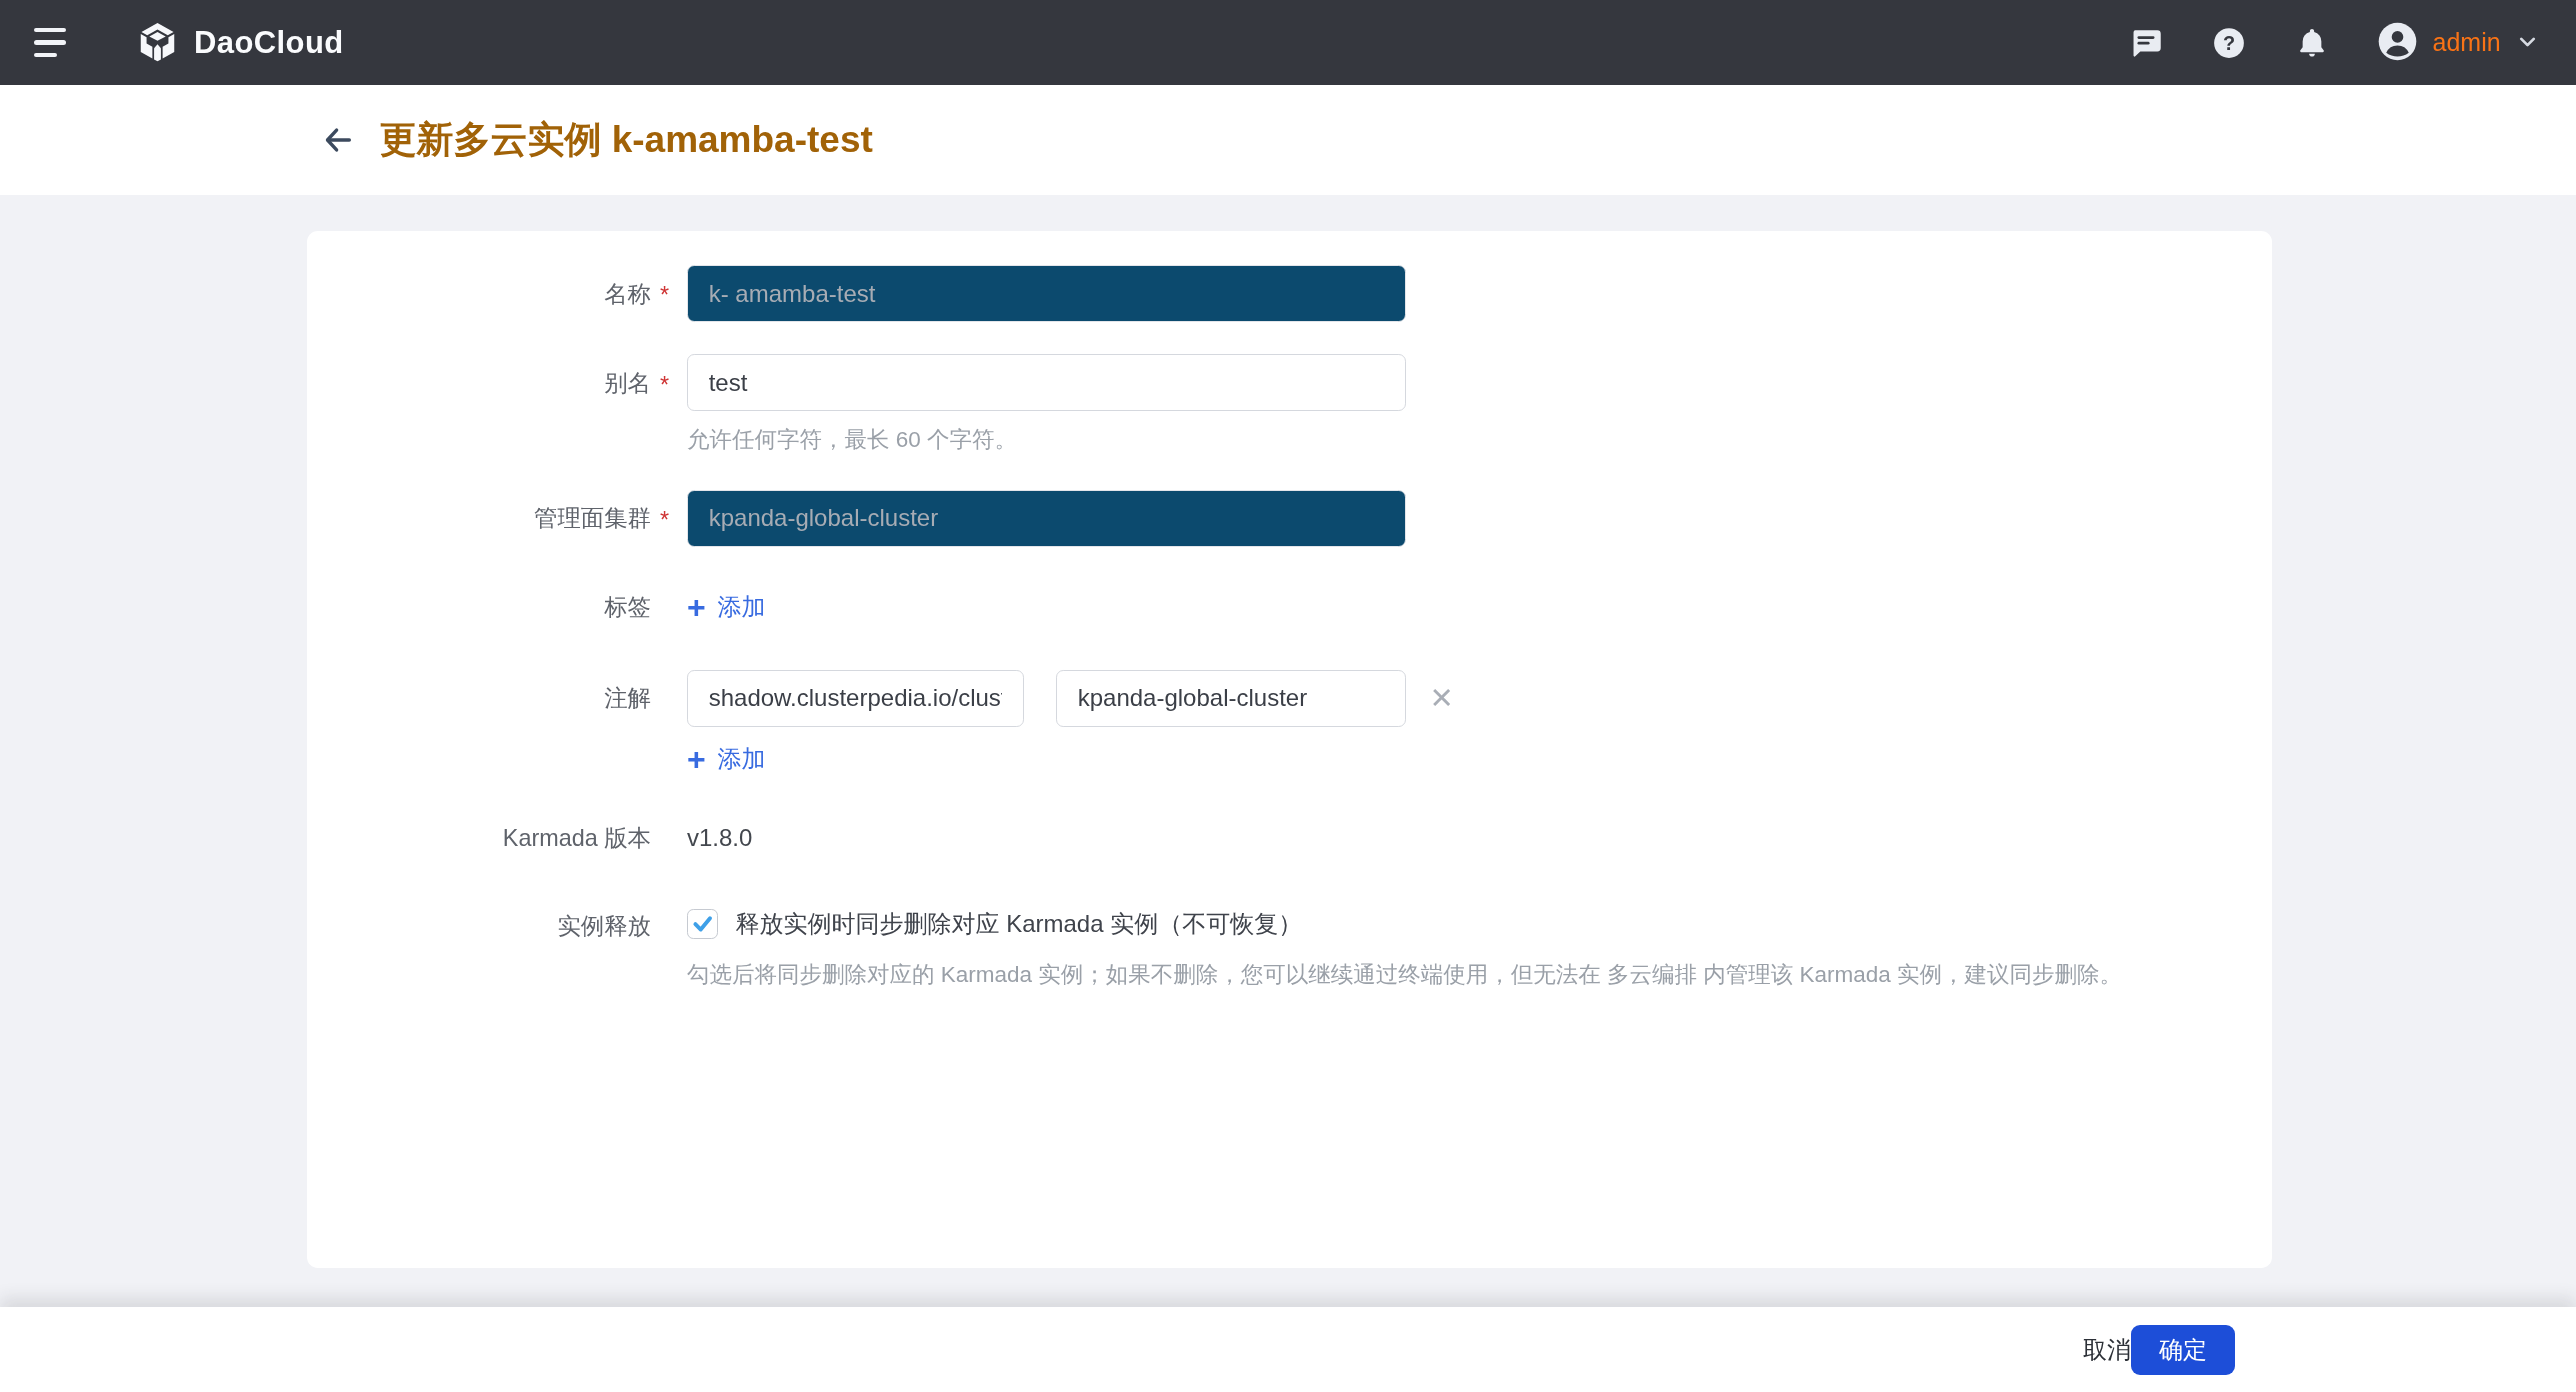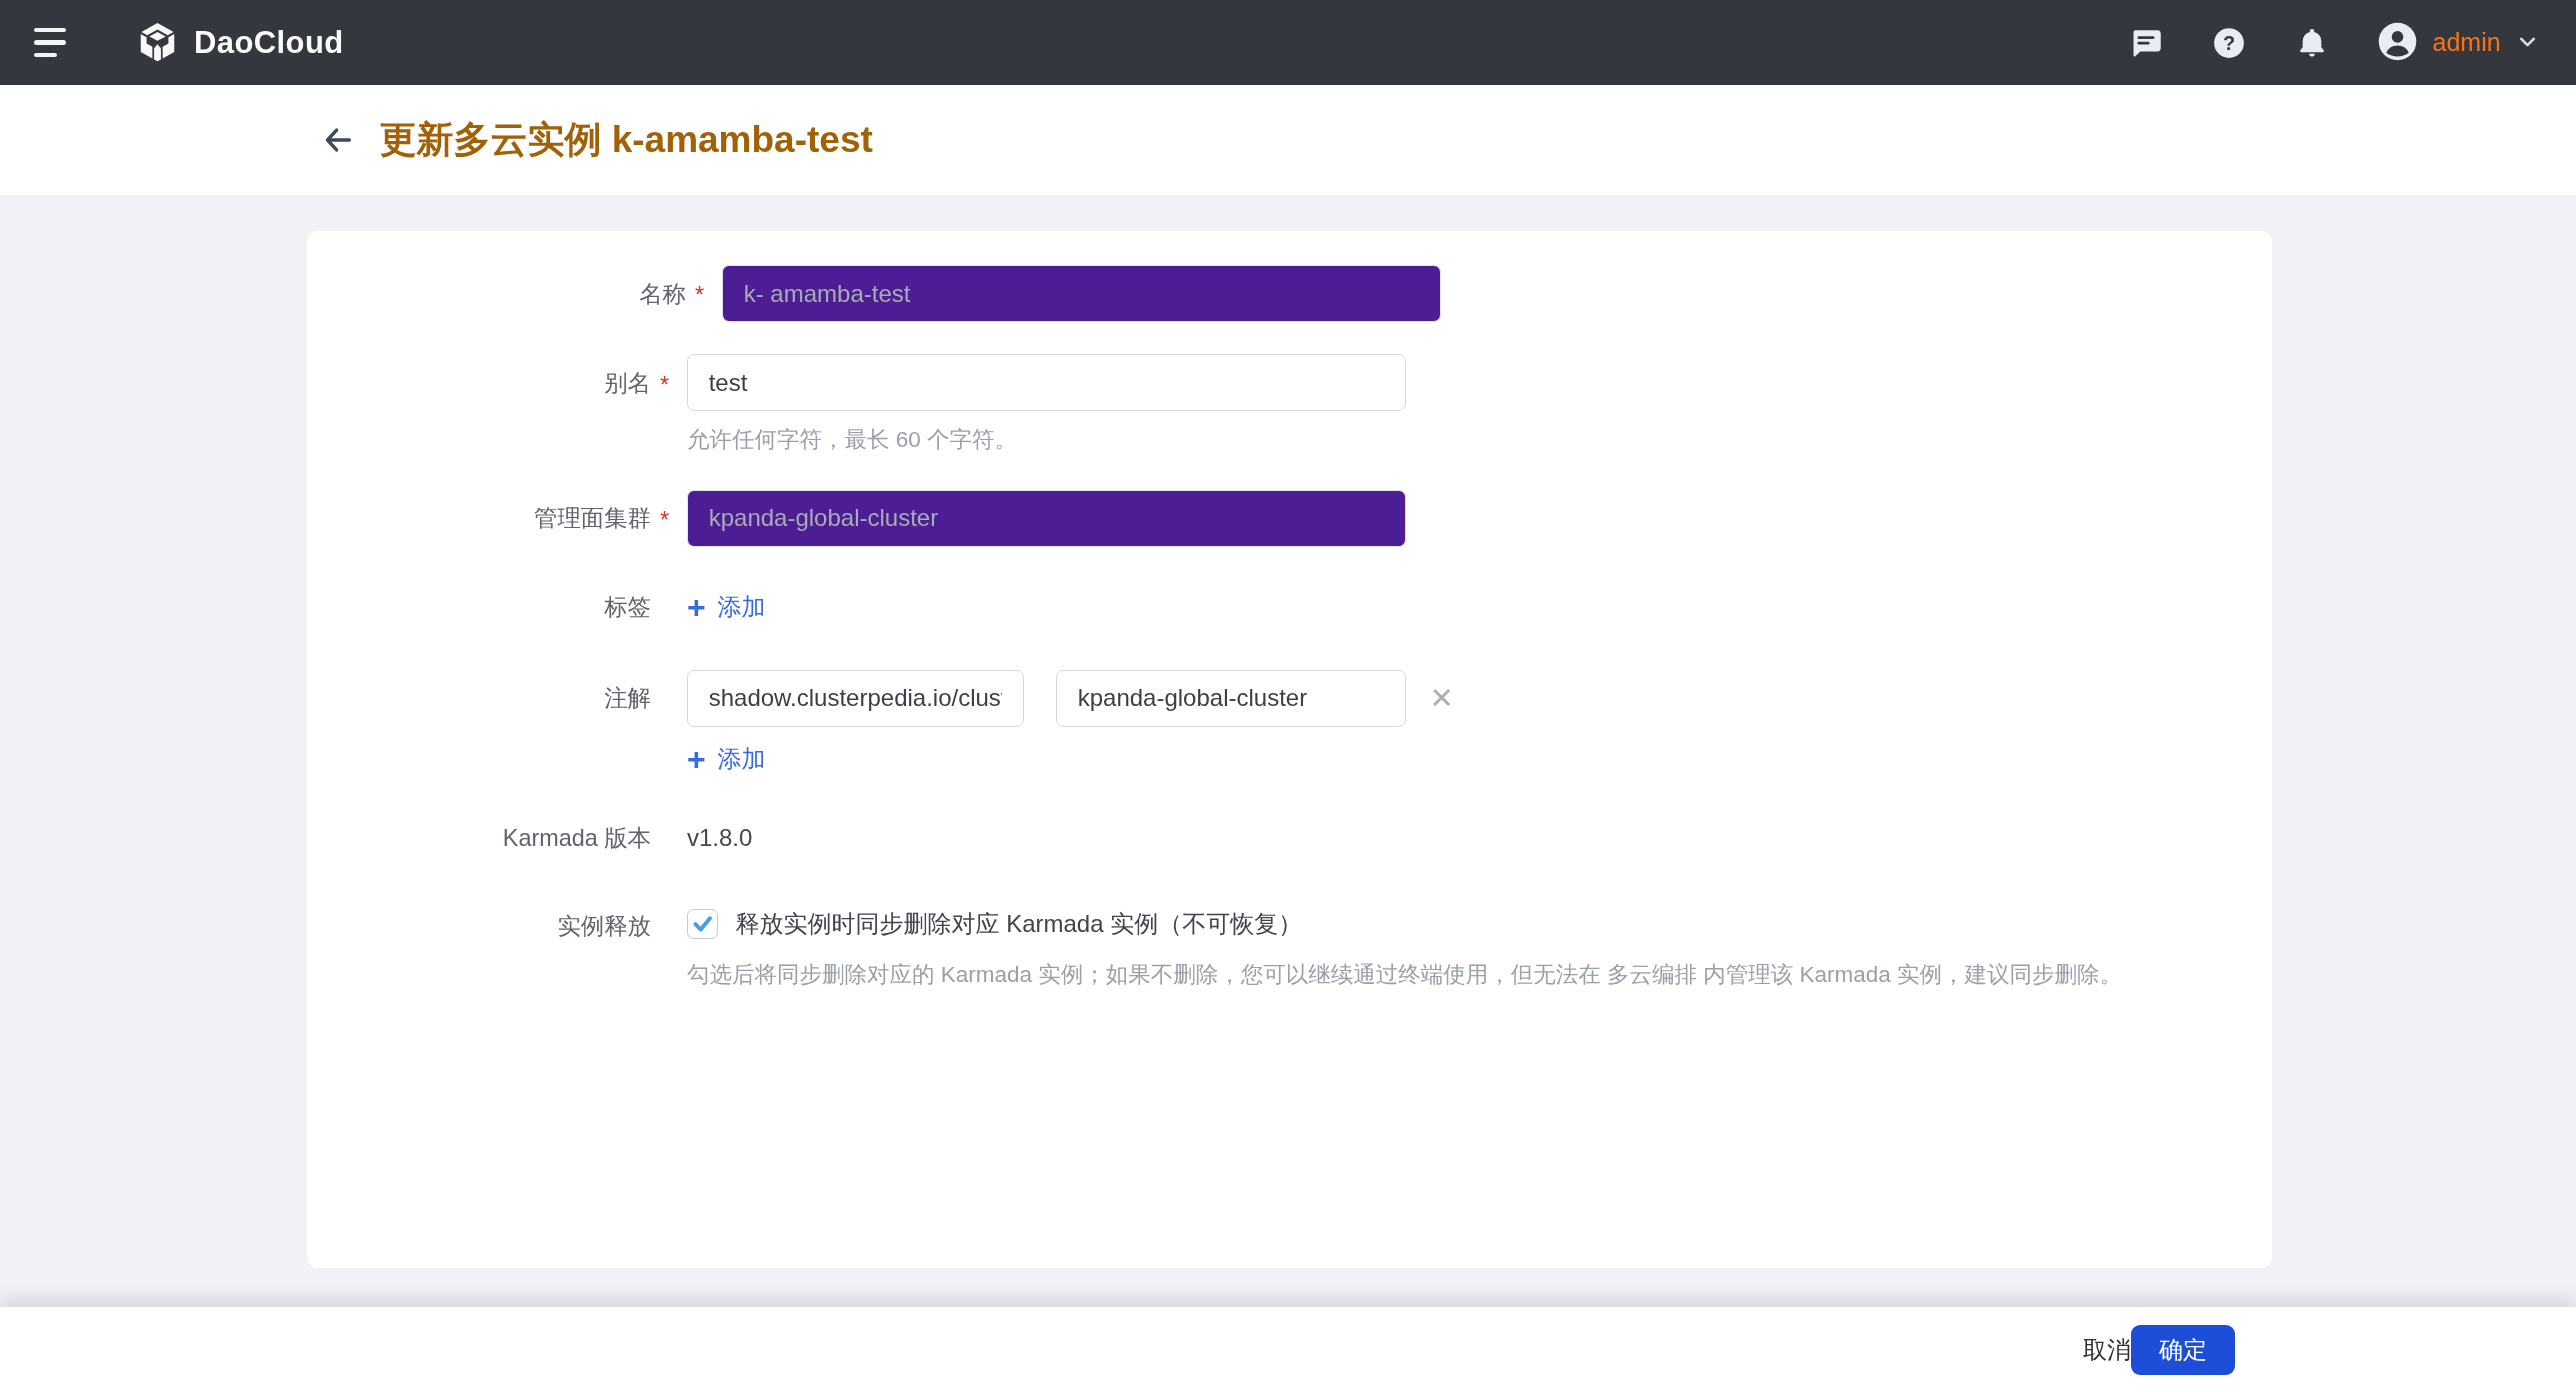--- a/index.html
+++ b/index.html
@@ -55,21 +55,21 @@
   .req { position:absolute; left:calc(100% + 9px); top:1.8px; color:#cf3434; font-size:23.4px; }
   .field-cell { margin-left:36px; }
 
   .text-input {
     height:57px; width:719px;
     border:0.9px solid #d5d8de; border-radius:7.2px;
     font-family:inherit; font-size:24px; color:#3b3f47;
     padding:0 20.7px; background:#ffffff; outline:none;
   }
   .text-input:disabled {
-    background:#4c1d95; color:#a7acb4; border-color:#e3e5ea;
+    background:#0c4a6e; color:#a7acb4; border-color:#e3e5ea;
   }
   .anno-key { width:337px; }
   .anno-val { width:350px; margin-left:32px; }
 
   .help-text { font-size:22.5px; color:#9aa0a8; margin-top:13.5px; line-height:29px; }
 
   .add-link { display:inline-flex; align-items:center; gap:11.7px; color:#386be0; font-size:24px; cursor:pointer; line-height:40px; }
   .plus-glyph { font-size:32px; font-weight:bold; line-height:32px; }
 
   .close-x { font-size:29px; color:#a9aeb6; margin-left:23.4px; cursor:pointer; line-height:29px; }
@@ -78,21 +78,21 @@
 
   .checkbox-line { display:flex; align-items:center; }
   .checkbox {
     width:30.5px; height:30.5px; border:1.8px solid #c6cad1; border-radius:6.3px;
     background:#ffffff; display:flex; align-items:center; justify-content:center;
     cursor:pointer; flex-shrink:0;
   }
   .checkbox-label { margin-left:18px; font-size:24px; color:#3f434b; }
 
   
-  .mb-a { margin-bottom:32px;padding-left:35px; }
+  .mb-a { margin-bottom:32px; }
   .mb-b { margin-bottom:36px; }
   .mb-c { margin-bottom:40px; }
   .mb-d { margin-bottom:43px; }
   .mb-e { margin-bottom:41px; }
   .mb-f { margin-bottom:52px; }
 
   
   .footer {
     height:85px; flex-shrink:0; background:#ffffff;
     box-shadow:0 -9px 16px rgba(40,44,52,.12);

